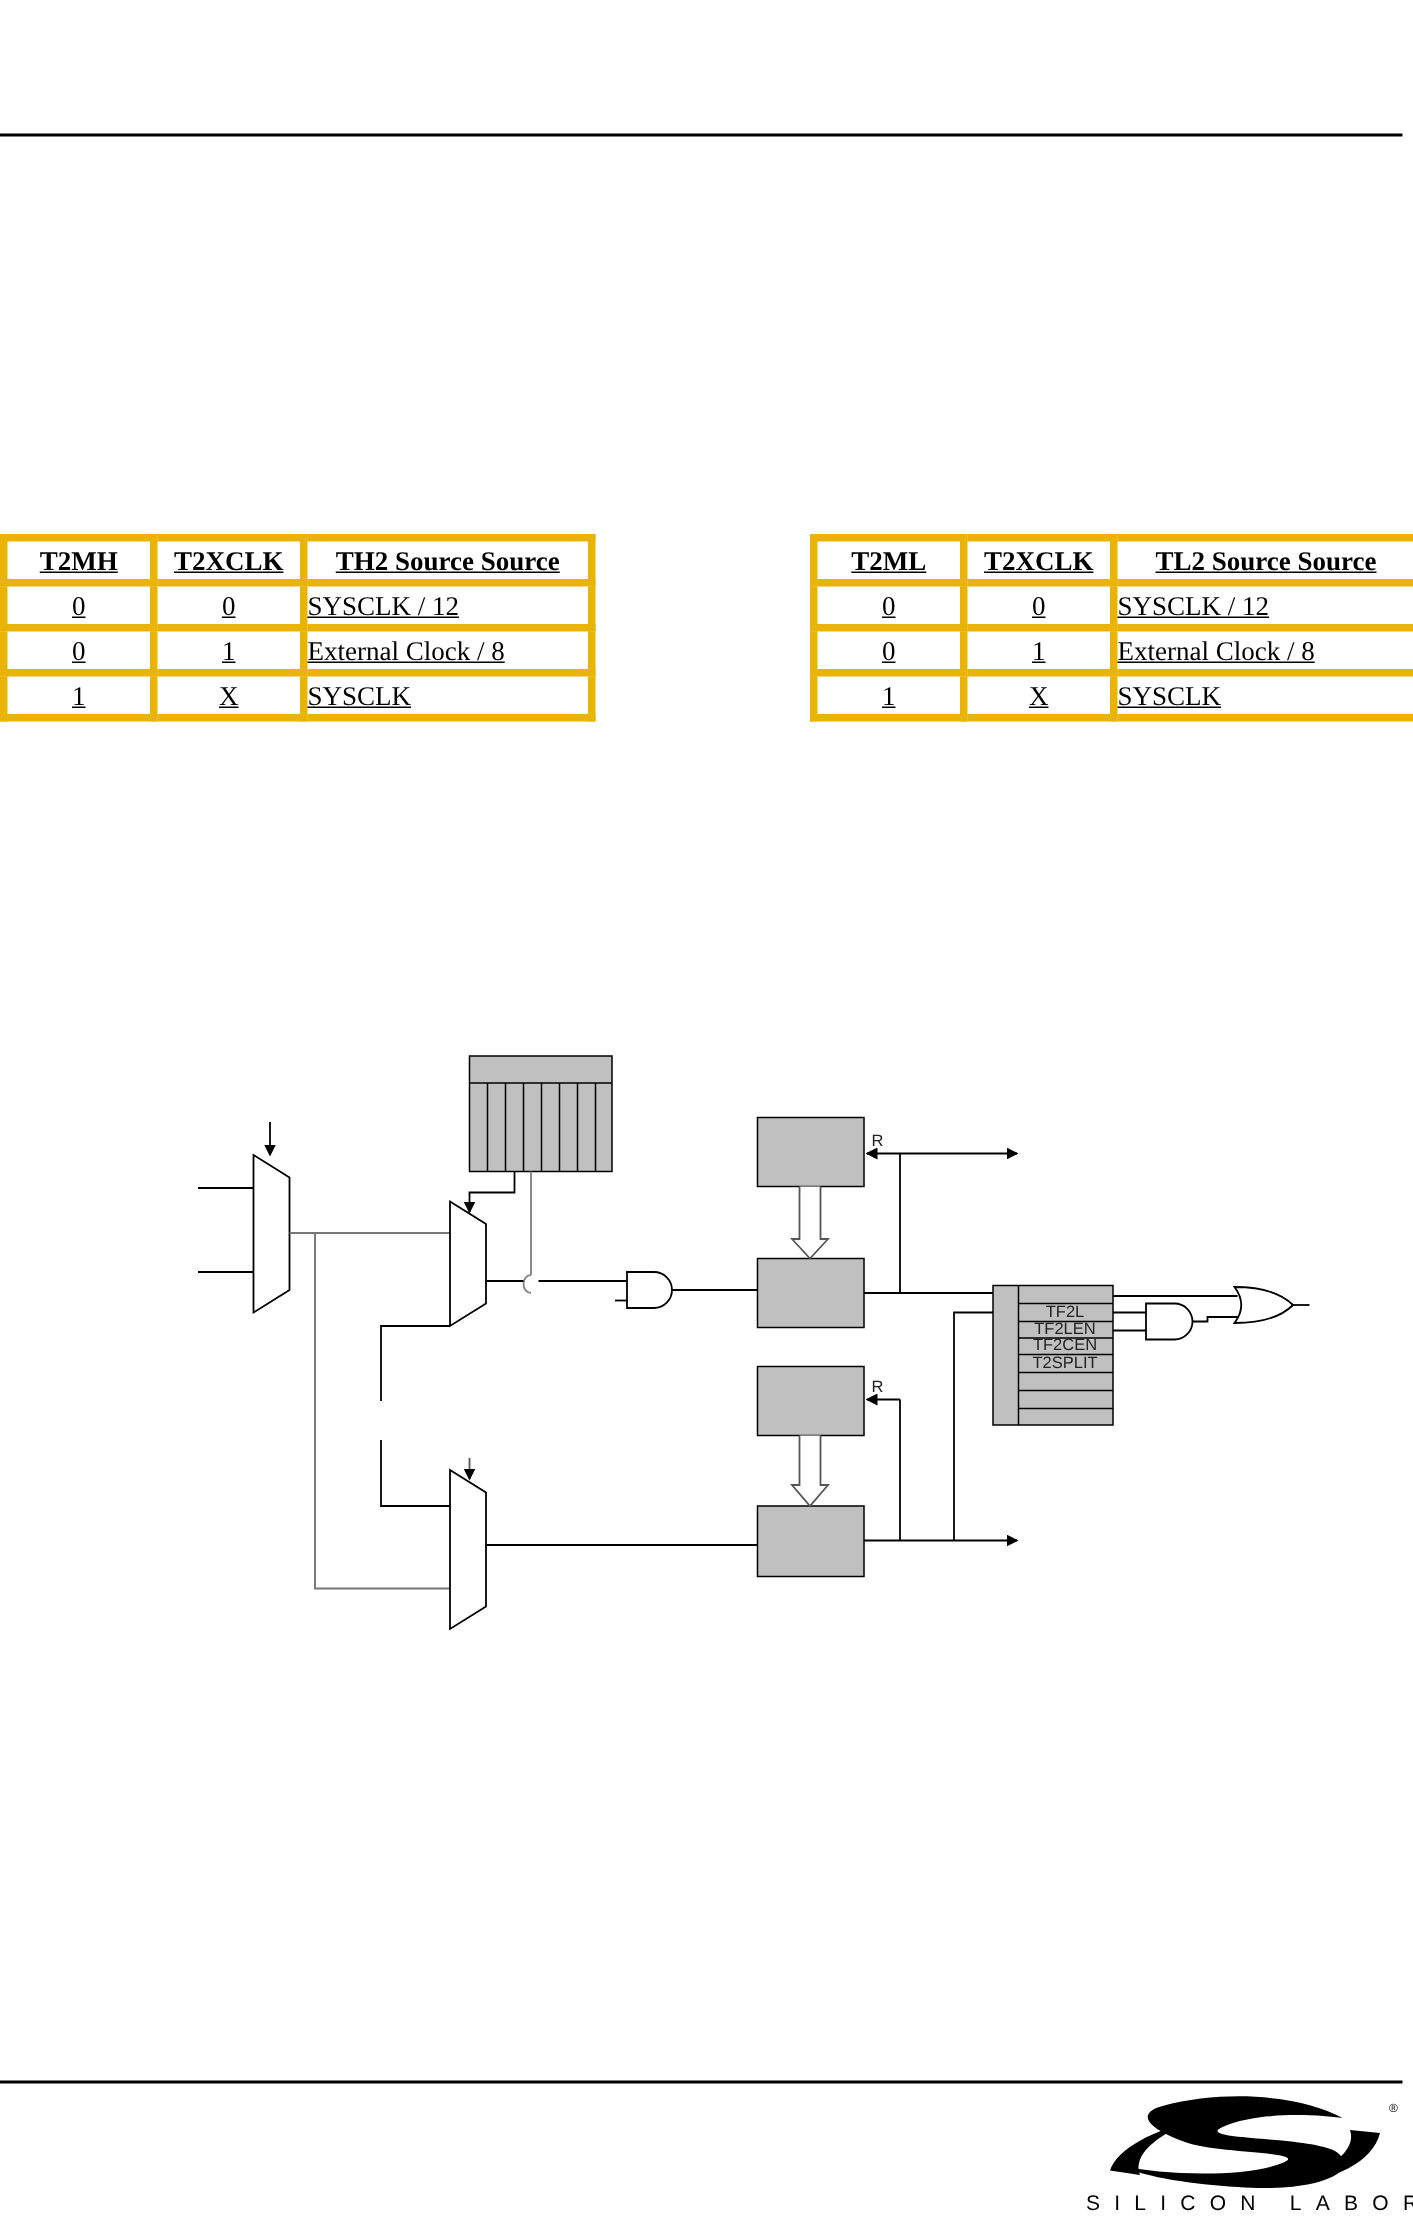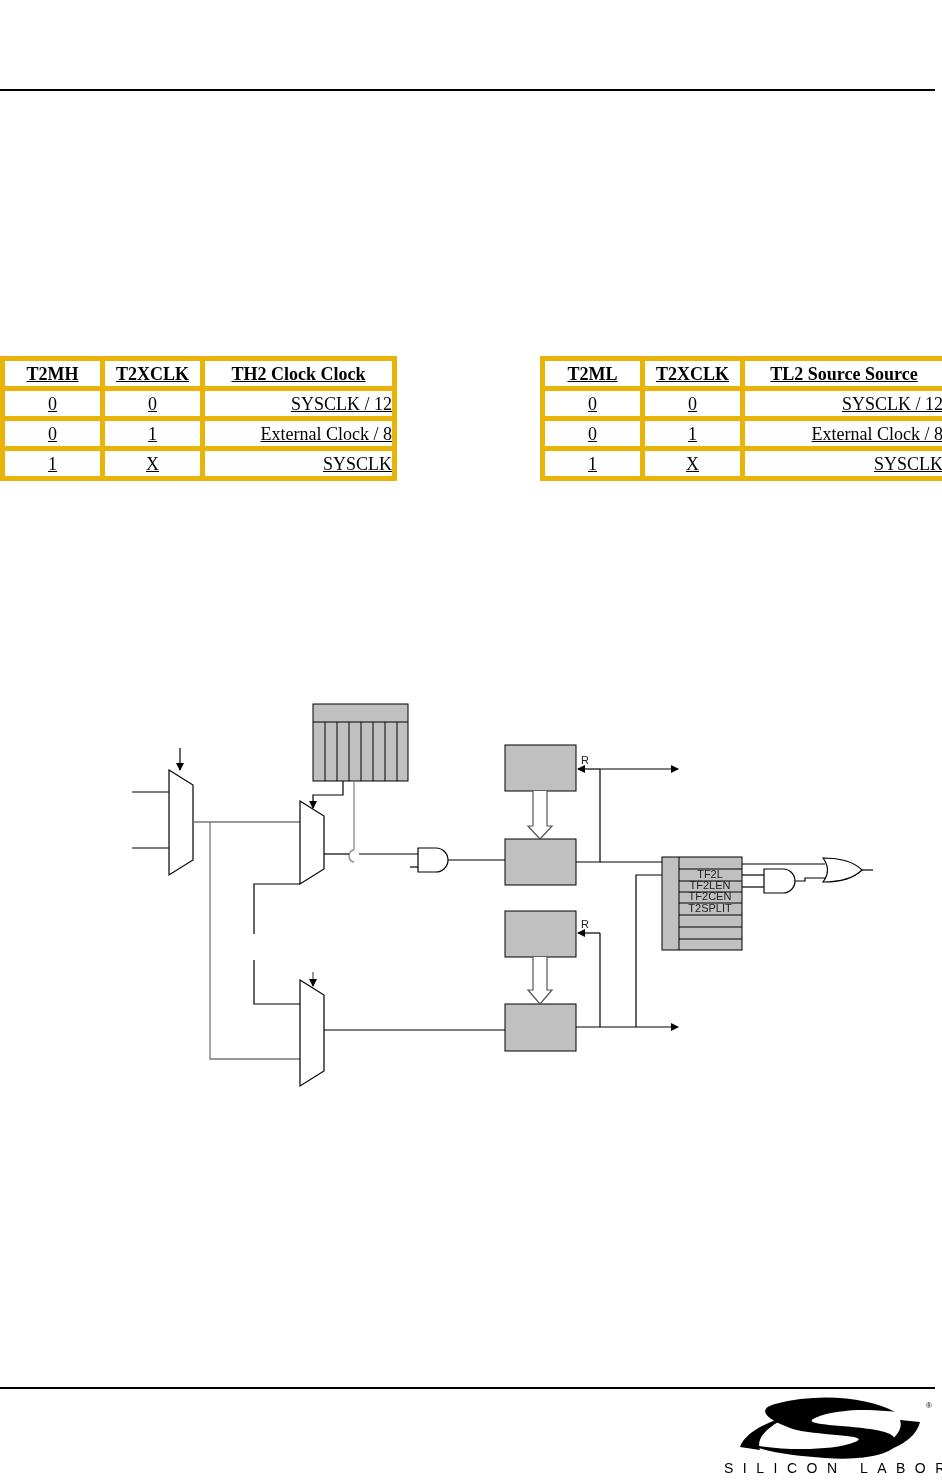--- a/index.html
+++ b/index.html
@@ -2,37 +2,37 @@
 <html><head>
 <meta charset="utf-8">
 <style>
   html, body { margin:0; padding:0; background:#fff; }
   body { width:942px; height:1481px; position:relative; overflow:hidden; font-family:"Liberation Serif", serif; color:#000; }
   .rule { position:absolute; left:0; width:935px; height:2px; background:#000; }
   table.clk { position:absolute; border-collapse:collapse; font-family:"Liberation Serif", serif; font-size:18px; }
   table.clk th, table.clk td { border:5px solid #eab308; padding:0 0; height:25px; line-height:24px;text-decoration:underline; }
   table.clk th { font-weight:bold; text-align:center; }
   table.clk td.c { text-align:center; }
-  table.clk td.l { text-align:right; }
+  table.clk td.l { text-align:left; }
   #diagram { position:absolute; left:0; top:690px; }
   .lbl { font-family:"Liberation Sans", sans-serif; font-size:11px; fill:#222; }
   #logo { position:absolute; left:720px; top:1392px; width:222px; height:89px; }
   .logo-text { position:absolute; left:724px; top:1460px; font-family:"Liberation Sans", sans-serif; font-size:14px; letter-spacing:9.5px; color:#000; white-space:nowrap; }
 </style>
 </head>
 <body>
 
 <div class="rule" style="top:89px;"></div>
 
 <table class="clk" style="left:0; top:356px; width:397px;">
   <thead>
     <tr>
       <th style="width:95px;">T2MH</th>
       <th style="width:95px;">T2XCLK</th>
-      <th>TH2 Clock Clock</th>
+      <th>TH2 Source Source</th>
     </tr>
   </thead>
   <tbody>
     <tr>
       <td class="c">0</td>
       <td class="c">0</td>
       <td class="l">SYSCLK / 12</td>
     </tr>
     <tr>
       <td class="c">0</td>

